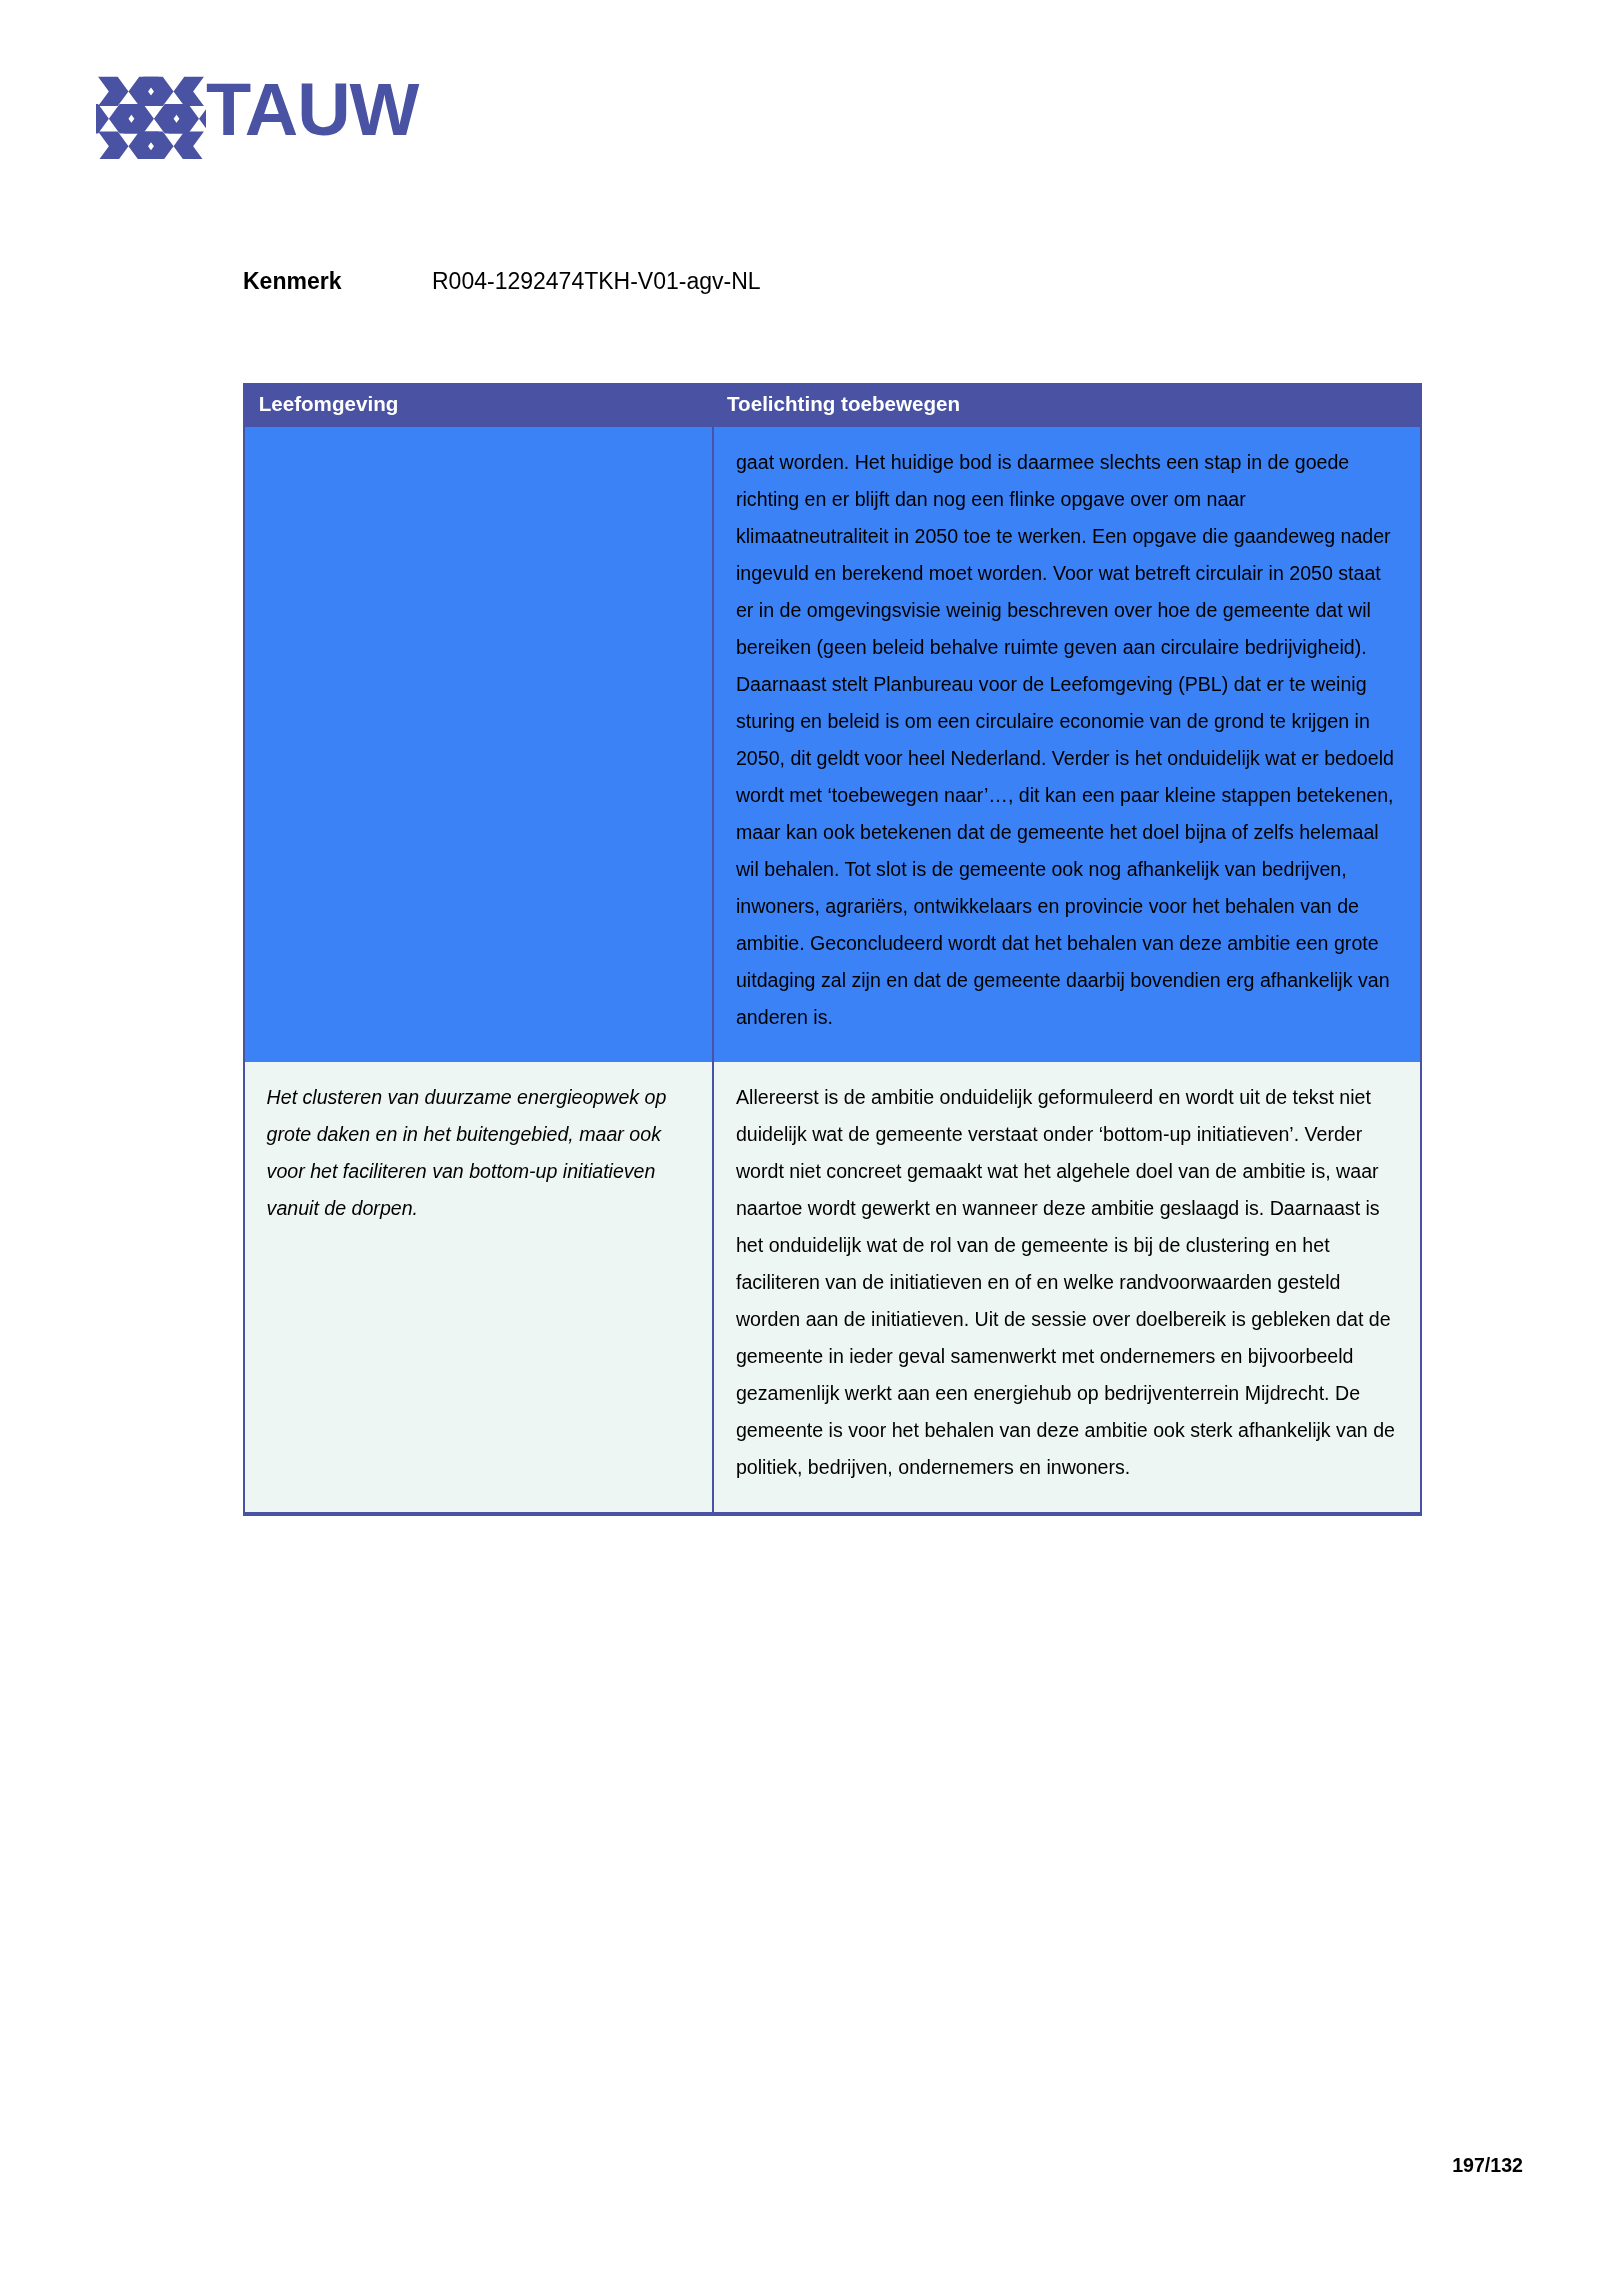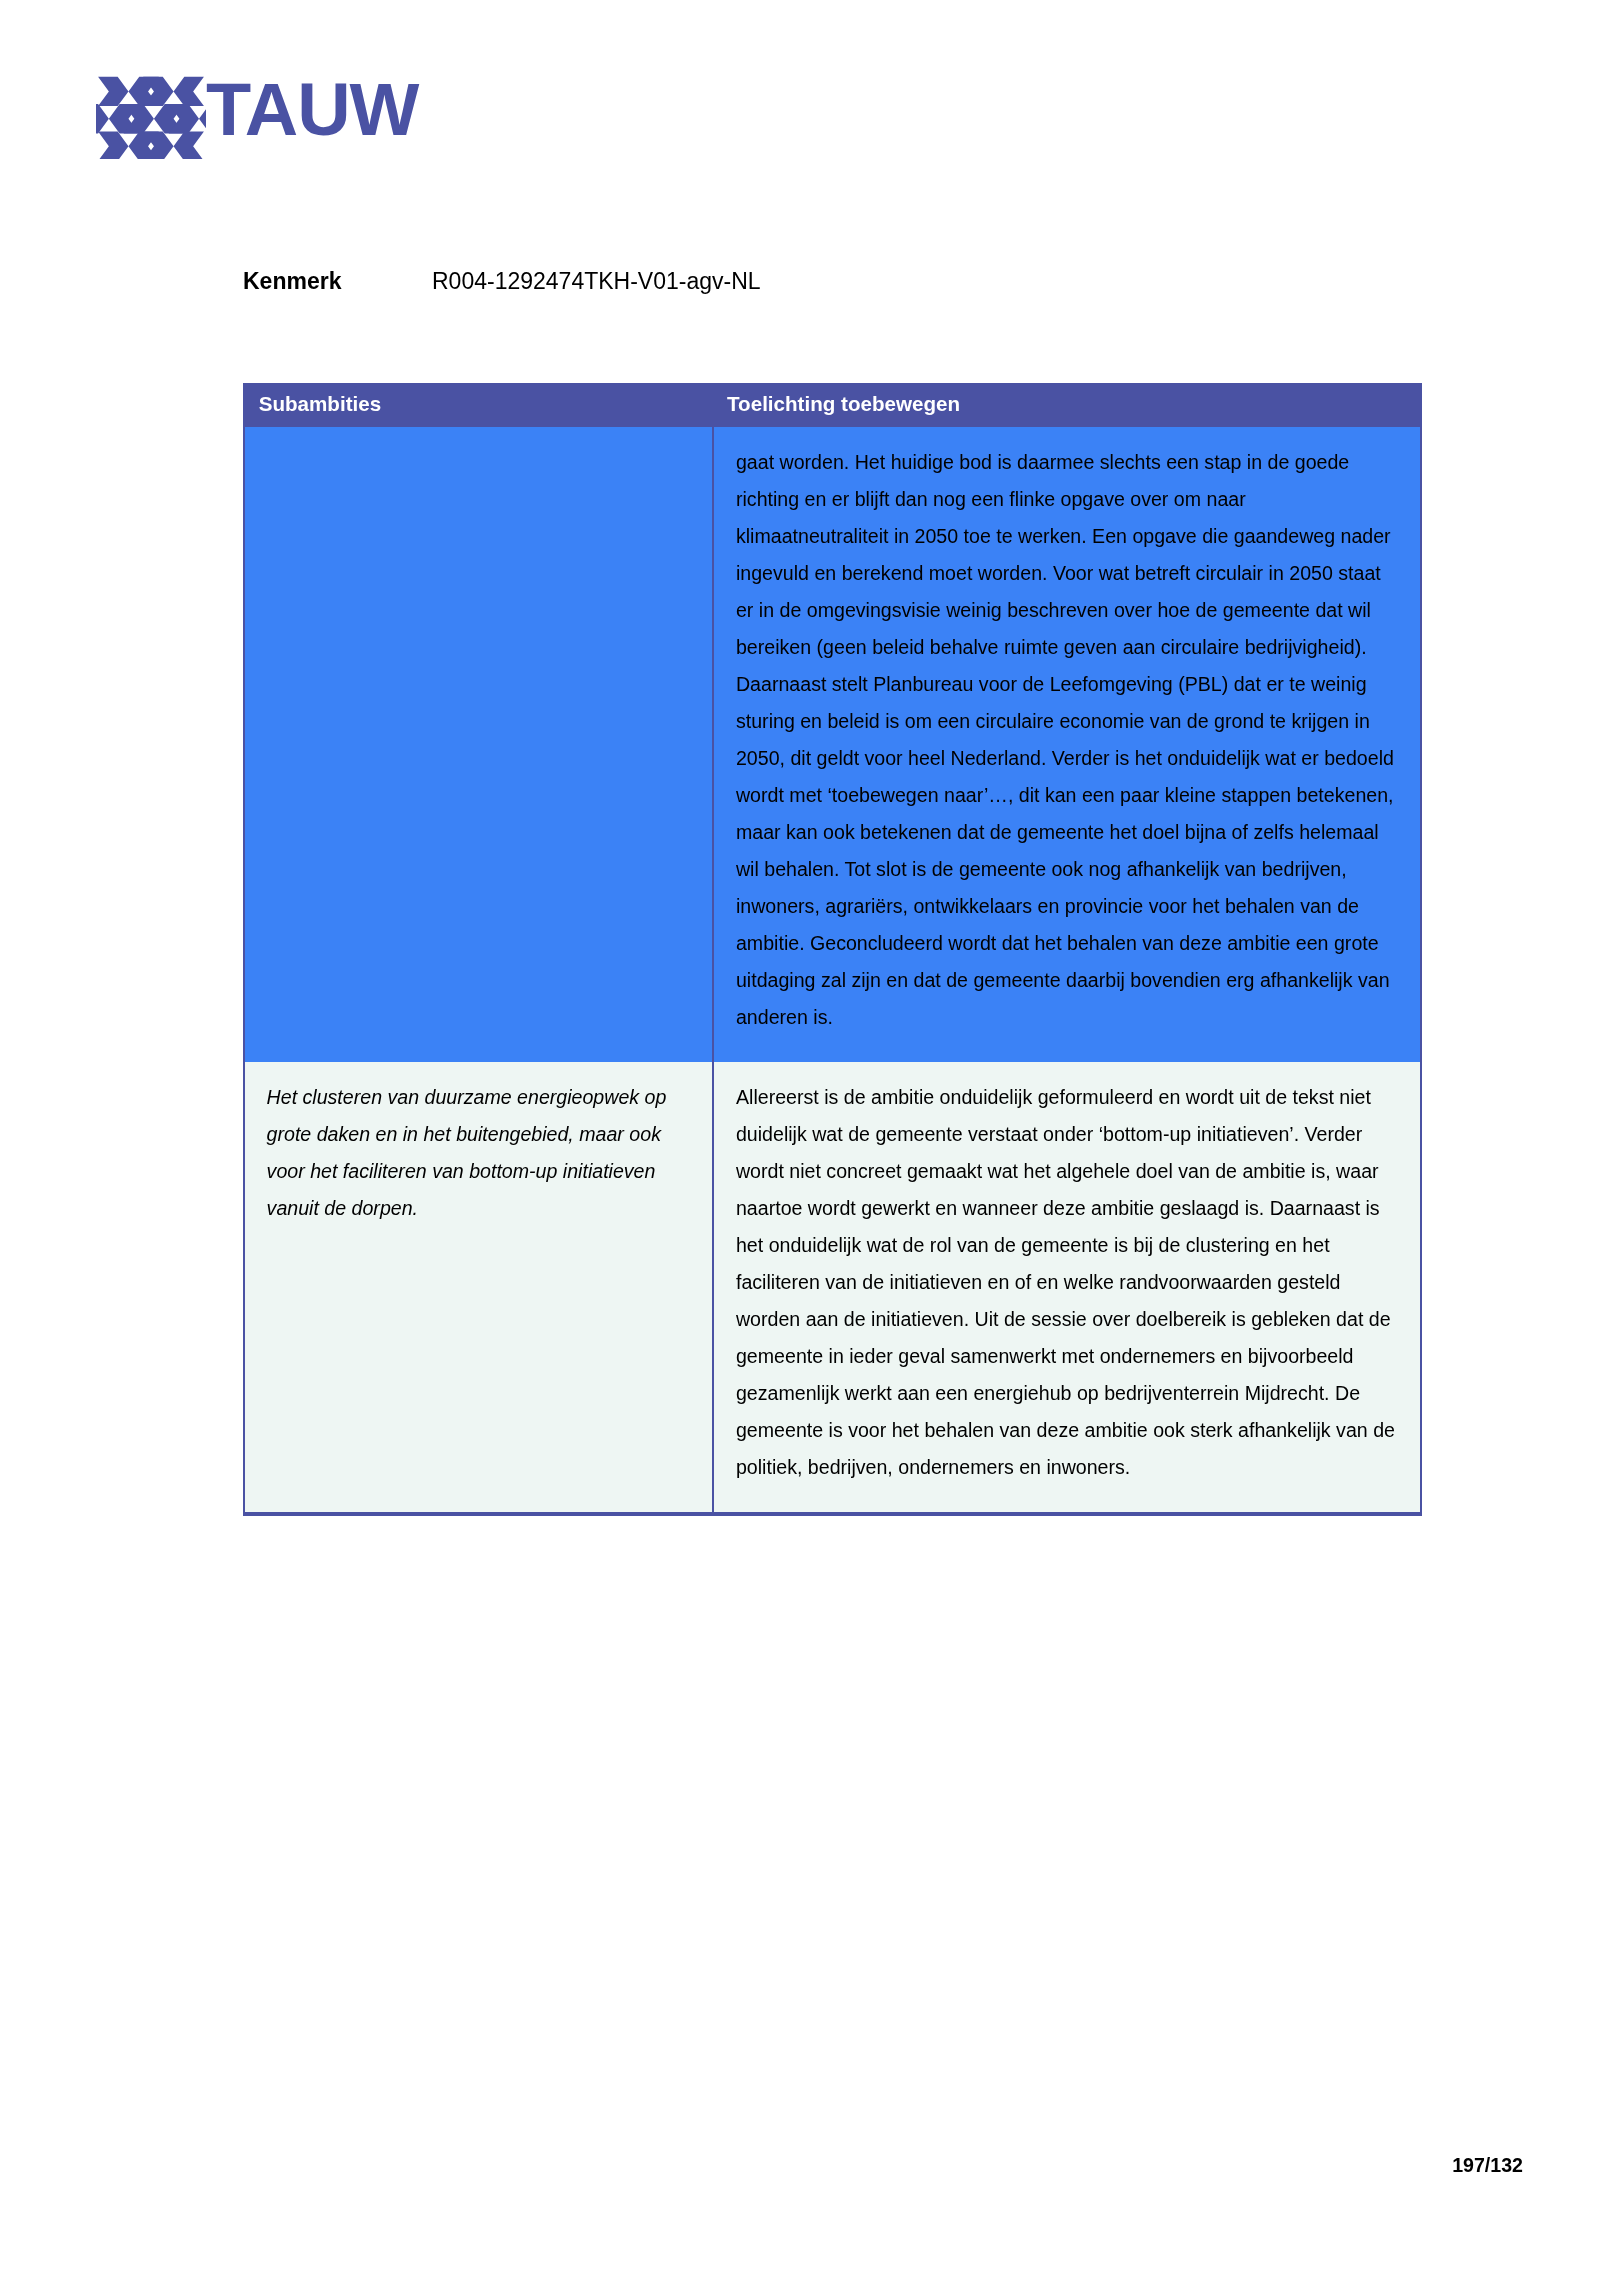--- a/index.html
+++ b/index.html
@@ -146,21 +146,21 @@
   </div>
 
   <div class="kenmerk-row">
     <span class="kenmerk-label">Kenmerk</span>
     <span class="kenmerk-value">R004-1292474TKH-V01-agv-NL</span>
   </div>
 
   <table class="doc-table">
     <thead>
       <tr>
-        <th class="col-left">Subambities</th>
+        <th class="col-left">Leefomgeving</th>
         <th class="col-right">Toelichting toebewegen</th>
       </tr>
     </thead>
     <tbody>
       <tr class="row-white">
         <td class="cell-italic"></td>
         <td class="cell-body">gaat worden. Het huidige bod is daarmee slechts een stap in de goede richting en er blijft dan nog een flinke opgave over om naar klimaatneutraliteit in 2050 toe te werken. Een opgave die gaandeweg nader ingevuld en berekend moet worden. Voor wat betreft circulair in 2050 staat er in de omgevingsvisie weinig beschreven over hoe de gemeente dat wil bereiken (geen beleid behalve ruimte geven aan circulaire bedrijvigheid). Daarnaast stelt Planbureau voor de Leefomgeving (PBL) dat er te weinig sturing en beleid is om een circulaire economie van de grond te krijgen in 2050, dit geldt voor heel Nederland. Verder is het onduidelijk wat er bedoeld wordt met ‘toebewegen naar’…, dit kan een paar kleine stappen betekenen, maar kan ook betekenen dat de gemeente het doel bijna of zelfs helemaal wil behalen. Tot slot is de gemeente ook nog afhankelijk van bedrijven, inwoners, agrariërs, ontwikkelaars en provincie voor het behalen van de ambitie. Geconcludeerd wordt dat het behalen van deze ambitie een grote uitdaging zal zijn en dat de gemeente daarbij bovendien erg afhankelijk van anderen is.</td>
       </tr>
       <tr class="row-mint">
         <td class="cell-italic cell-pad-top">Het clusteren van duurzame energieopwek op grote daken en in het buitengebied, maar ook voor het faciliteren van bottom-up initiatieven vanuit de dorpen.</td>

